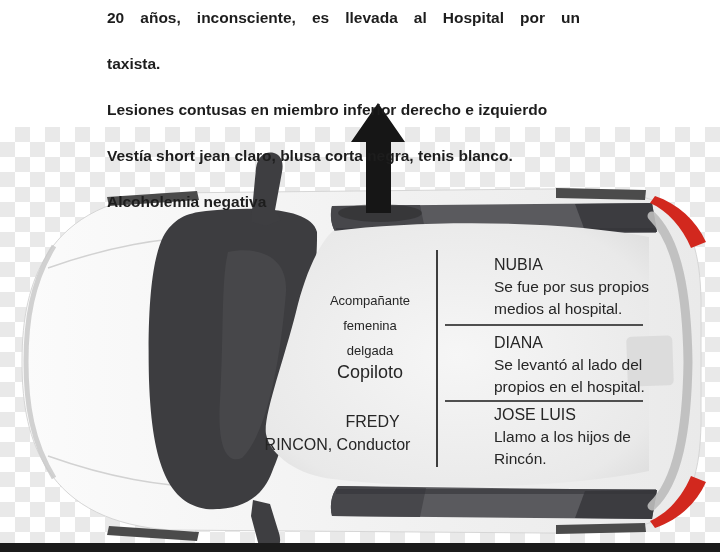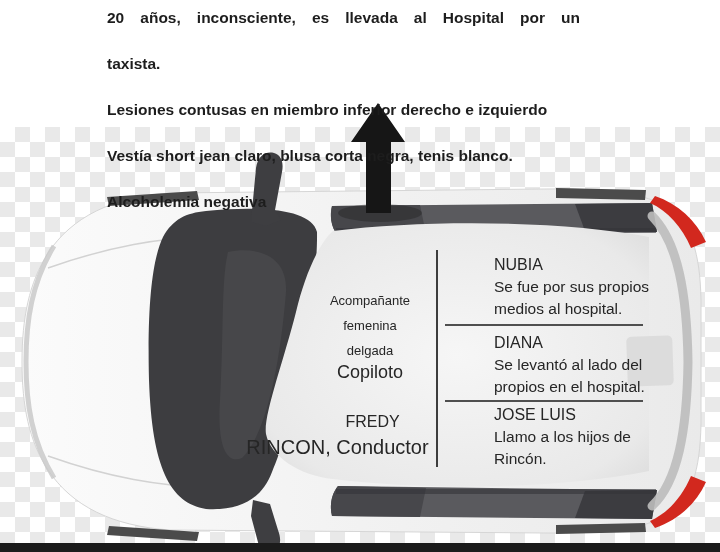--- a/index.html
+++ b/index.html
@@ -25,21 +25,21 @@
   .intro .ln{white-space:nowrap;margin-top:24px;}
 
   
   .copilot{position:absolute;left:310px;top:288px;width:120px;text-align:center;color:#262626;}
   .copilot .desc{font-size:13px;font-weight:normal;line-height:25px;}
   .copilot .role{font-size:18px;line-height:22px;margin-top:-2px;}
 
   .fredy{position:absolute;left:316px;top:413px;width:113px;text-align:center;
          font-size:16px;color:#262626;}
   .rincon{position:absolute;left:240px;top:436px;width:195px;text-align:center;
-         font-size:20px;color:#262626;}
+         font-size:16px;color:#262626;}
 
   .vdivider{position:absolute;left:436px;top:250px;width:2px;height:217px;background:#3d3d3d;}
   .hdivider{position:absolute;left:445px;width:198px;height:0;border-top:2px solid #4f4f4f;}
   .hd1{top:324px;} .hd2{top:400px;}
 
   .passenger{position:absolute;left:454px;width:190px;color:#262626;margin-left:40px;}
   .passenger .pname{font-size:16px;line-height:23px;}
   .passenger .pnote{font-size:15.5px;line-height:21.5px;}
   .p1{top:253px;} .p2{top:331px;} .p3{top:403px;}
 </style>

